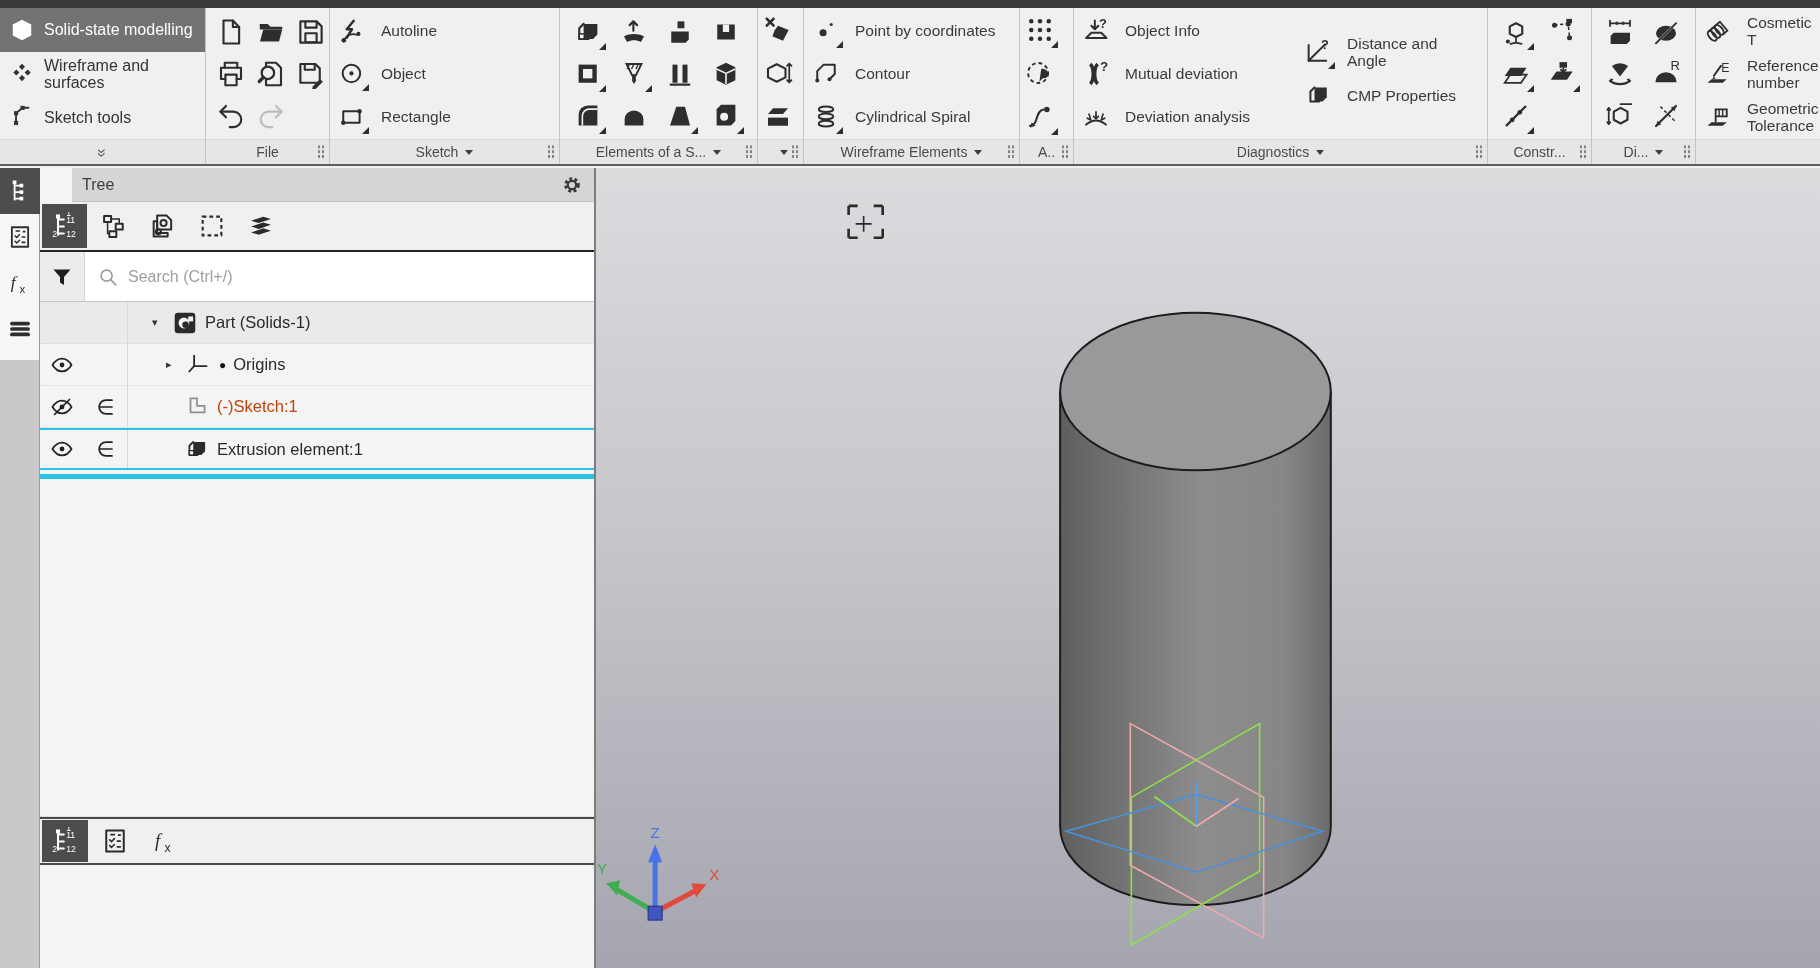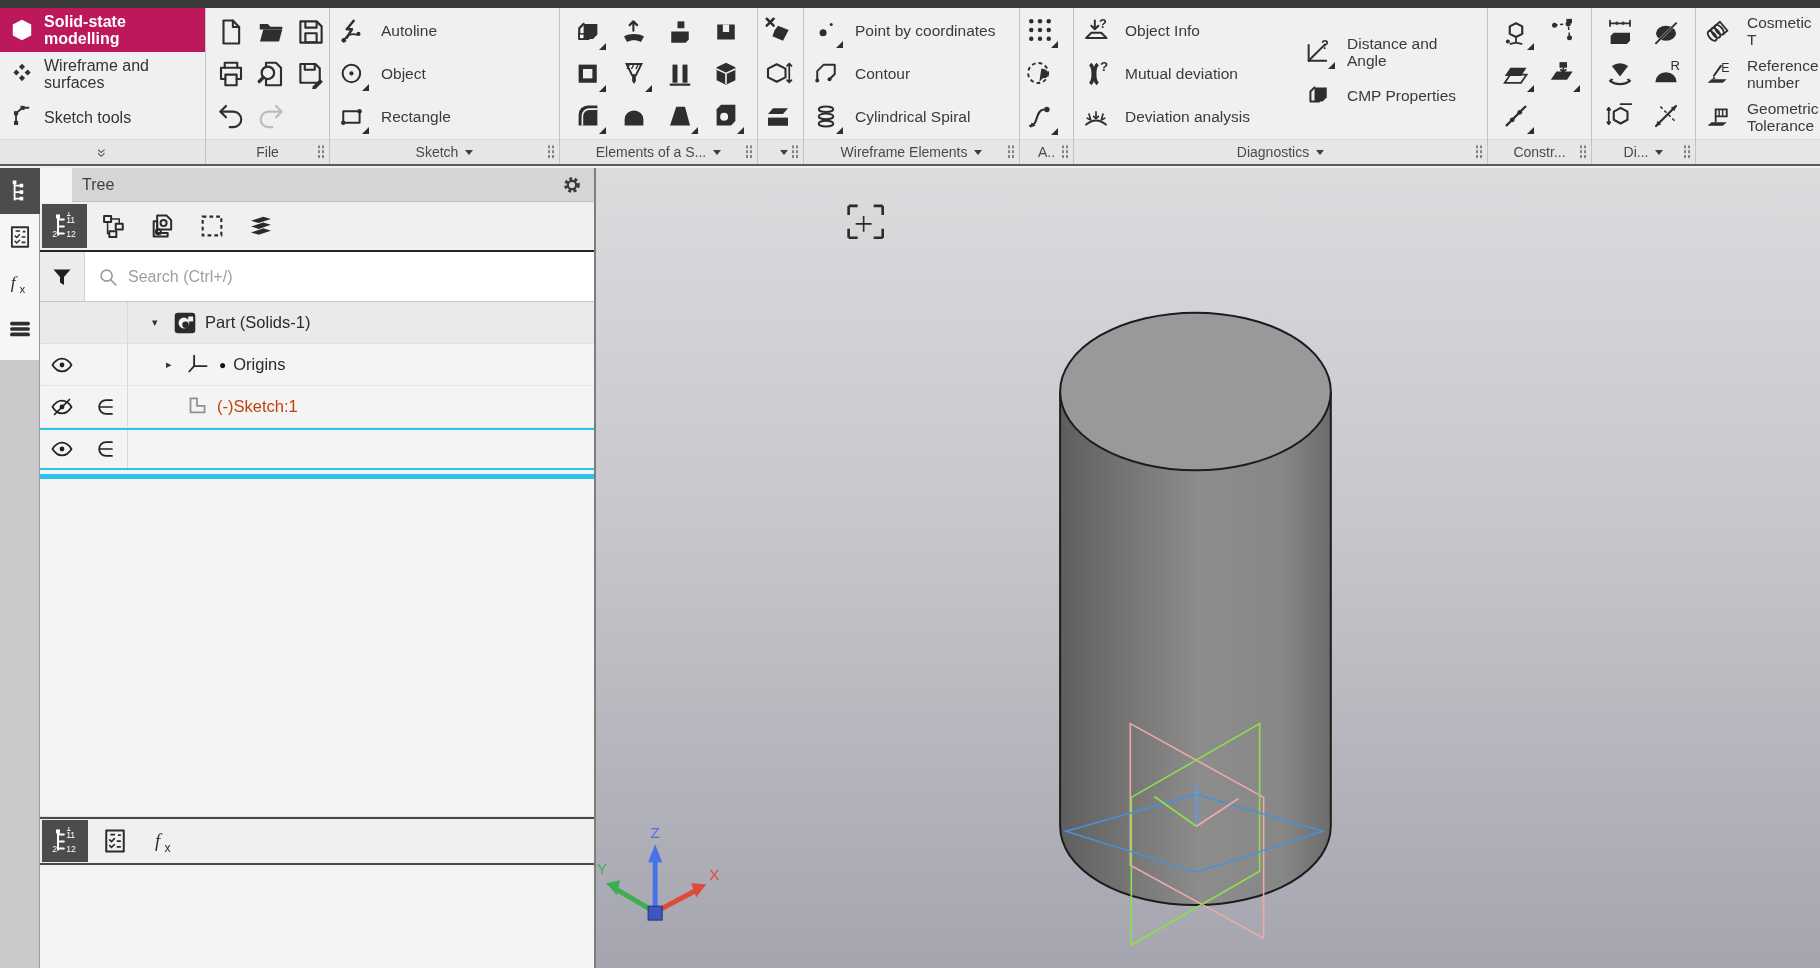--- a/index.html
+++ b/index.html
@@ -16,21 +16,21 @@
   .gbody { height:131px; display:flex; align-items:center; padding:2px 5px; min-width:0; overflow:hidden; }
   .caption { height:25px; background:#e6e6e6; border-top:1px solid #d8d8d8; display:flex; align-items:center; justify-content:center; position:relative; font-size:14px; color:#4a4a4a; white-space:nowrap; }
   .grip { position:absolute; right:4px; top:50%; transform:translateY(-50%); width:8px; height:15px;
           background-image:radial-gradient(circle,#828282 1.15px,transparent 1.3px); background-size:4px 4.8px; }
   .dar { width:0; height:0; border-left:4.5px solid transparent; border-right:4.5px solid transparent; border-top:5.5px solid #3c3c3c; margin-left:7px; }
 
   
   .modes { width:206px; }
   .modes-list { height:131px; display:flex; flex-direction:column; }
   .mode-item { flex:1; display:flex; align-items:center; gap:9px; padding:0 9px; font-size:16px; line-height:17px; color:#333; cursor:default; }
-  .mode-item.sel { background:#be185d; color:#fff;font-weight:bold; }
+  .mode-item.sel { background:#737373; color:#fff; }
   .chev { display:inline-block; transform:rotate(90deg); font-size:16px; color:#5a5a5a; letter-spacing:-2px; }
 
   
   .ic { position:relative; display:inline-block; flex:none; }
   .ic svg { width:100%; height:100%; display:block; }
   .i22{width:22px;height:22px}.i24{width:24px;height:24px}.i26{width:26px;height:26px}
   .i28{width:28px;height:28px}.i30{width:30px;height:30px}
   .ic.fly::after { content:""; position:absolute; right:-3px; bottom:-3px; width:0; height:0;
                    border-left:7px solid transparent; border-bottom:7px solid currentColor; }
   .gbtn { display:flex; align-items:center; justify-content:center; }
@@ -917,20 +917,32 @@
               </span>
             </div>
     <div class="gut g2">
               <span class="ic i22">
                 <svg viewBox="0 0 24 24">
                   <path d="M18.5 4.5H12a7.5 7.5 0 0 0 0 15h6.5" fill="none" stroke="currentColor" stroke-width="1.9" stroke-linecap="round"></path>
                   <path d="M5.5 12h13" stroke="currentColor" stroke-width="1.9" stroke-linecap="round"></path>
                 </svg>
               </span>
             </div>
+    <div class="tcontent ind3">
+
+      <span class="ic i26">
+                <svg viewBox="0 0 24 24">
+                  <path d="M8.5 5.5H19.5V14l-3.5 3.5H8.5Z" fill="currentColor"></path>
+                  <path d="M8.5 5.5 5 9v8.5h7.5" stroke="currentColor" stroke-width="1.7" fill="none" stroke-linecap="round" stroke-linejoin="round"></path>
+                  <rect x="5" y="13.5" width="4" height="4" fill="#fff" stroke="currentColor" stroke-width="1.2"></rect>
+                </svg>
+              </span>
+
+      <span class="tlbl">Extrusion element:1</span>
+    </div>
   </div>
           <div class="selbar"></div>
         </div>
       <div class="pfill"></div>
       <div class="ptabs" id="bottomTabs">
           <div class="gbtn sel">
             <span class="ic i28">
               <svg viewBox="0 0 24 24">
                 <path d="M6 4v15.5M6 6.5h5M6 12.5h5M6 18.5h5" stroke="currentColor" stroke-width="1.7" fill="none" stroke-linecap="round" stroke-linejoin="round"></path>
                 <rect x="4.3" y="2.1" width="3.4" height="3.4" fill="currentColor"></rect>

